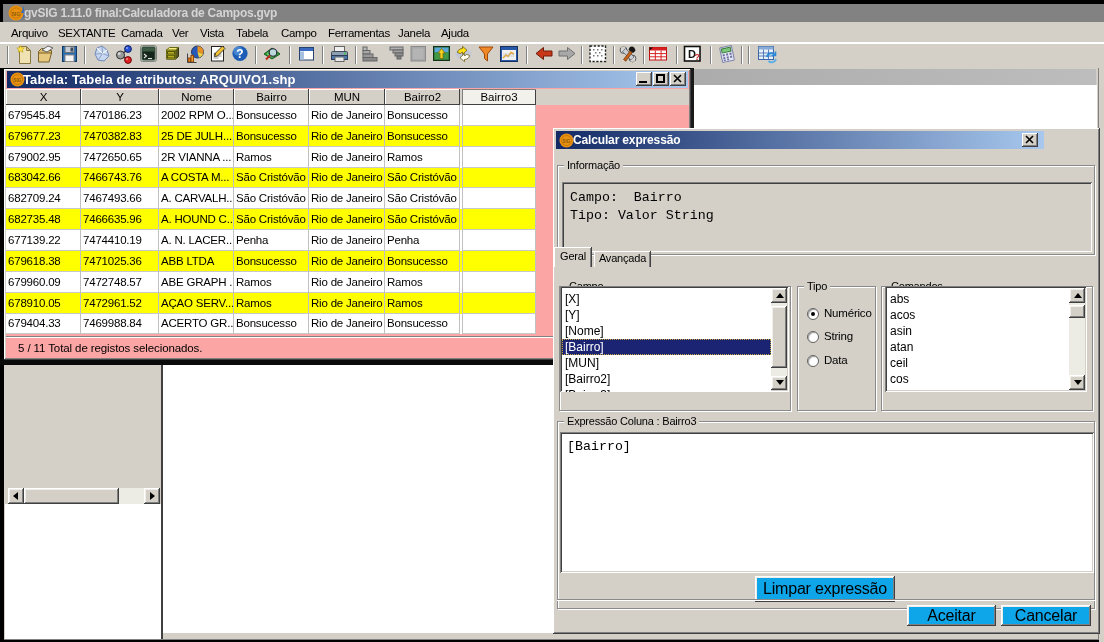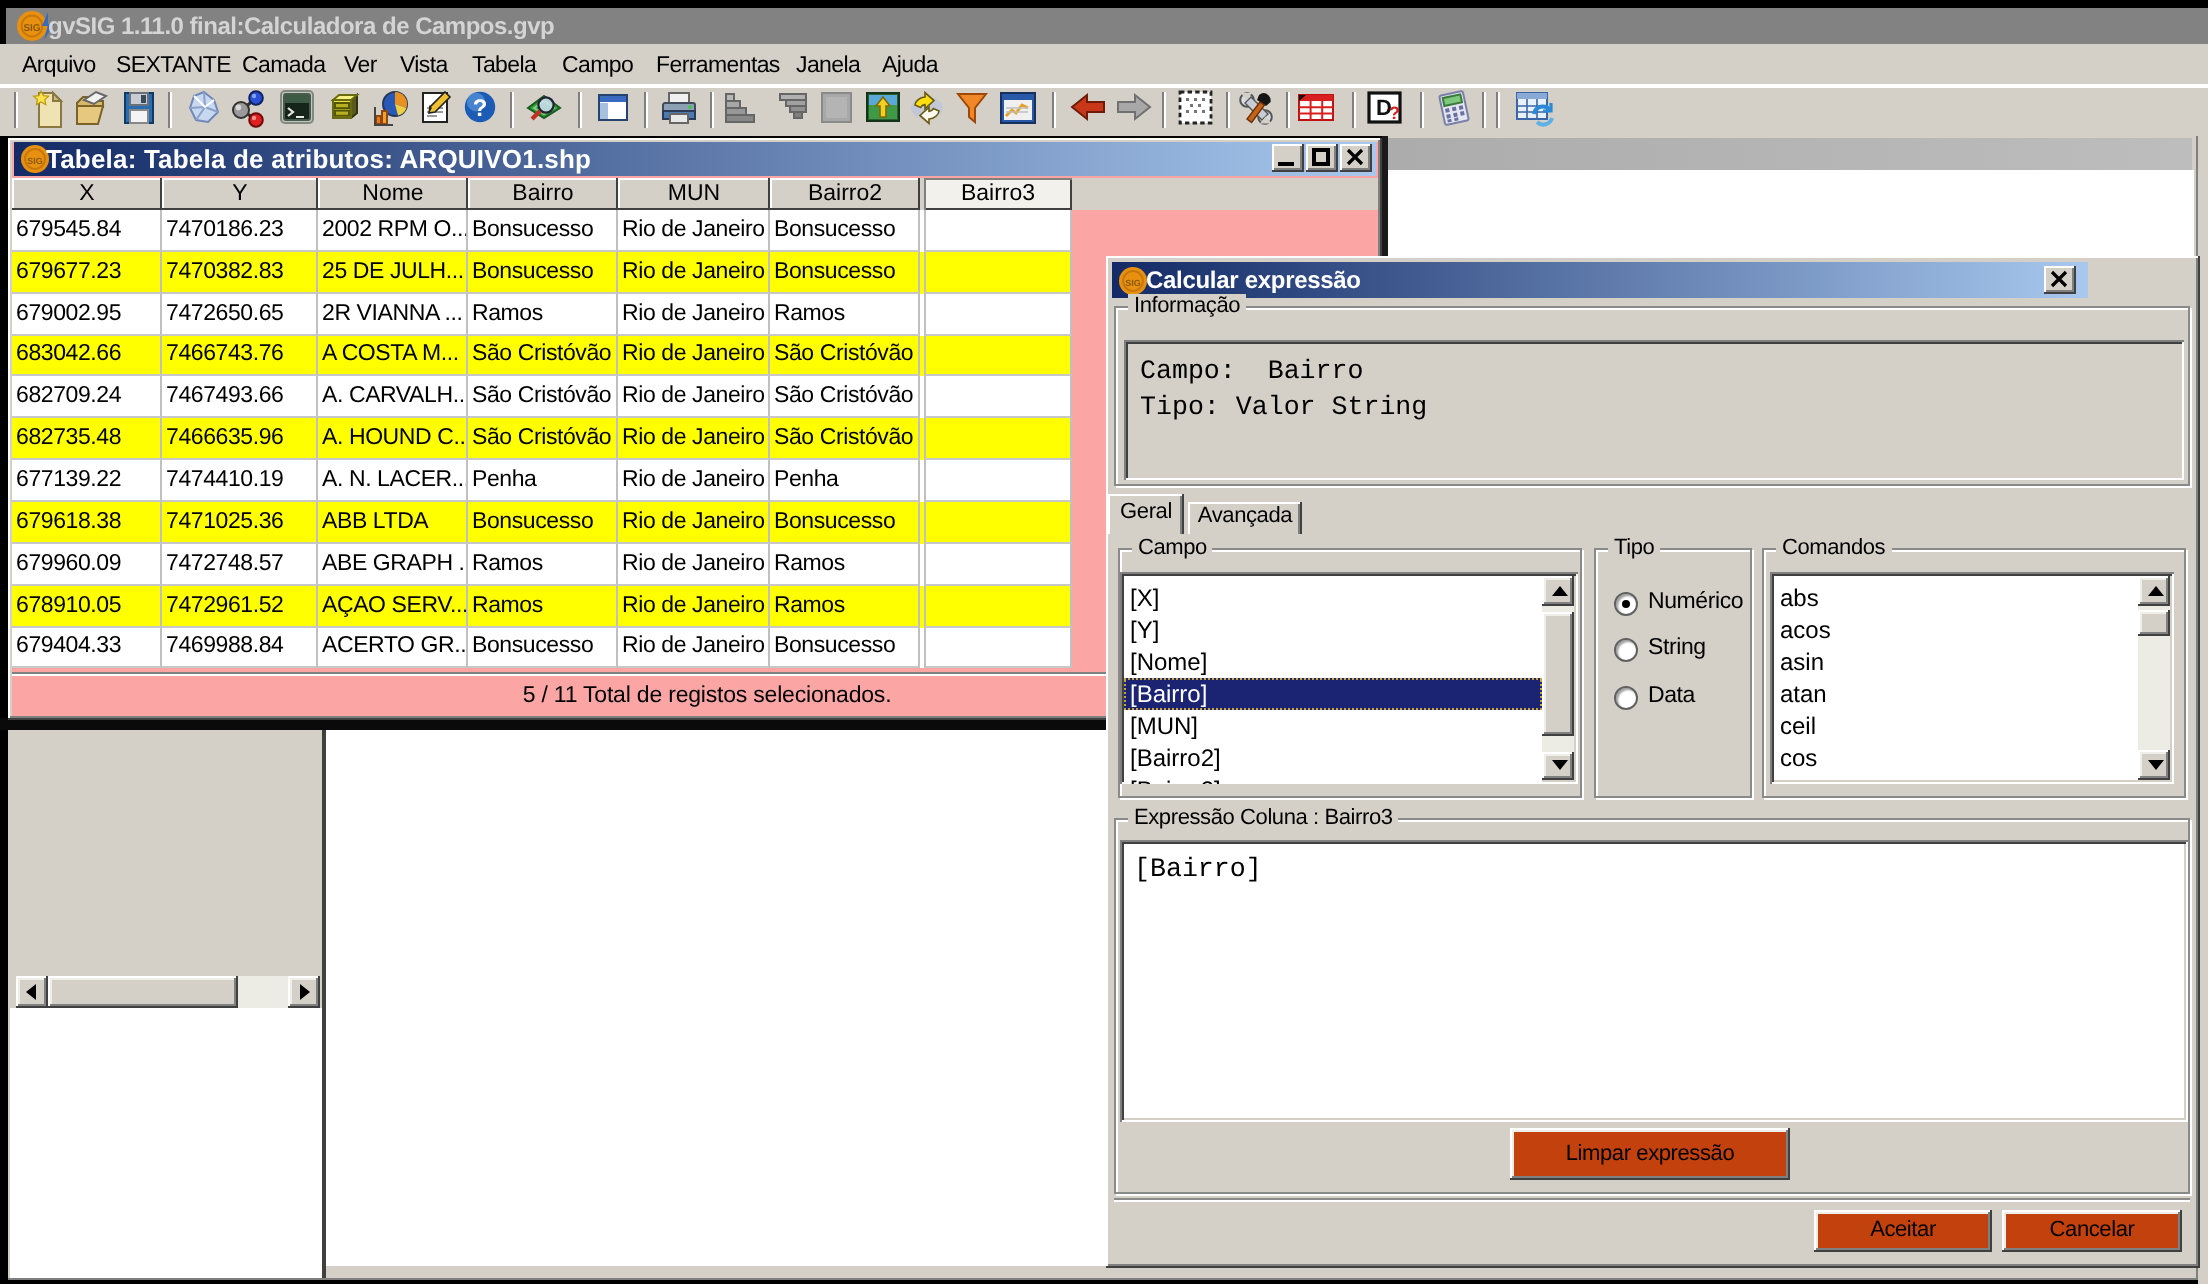--- a/index.html
+++ b/index.html
@@ -2,22 +2,22 @@
 <html><head>
 <meta charset="utf-8">
 <style>
   * { margin:0; padding:0; box-sizing:border-box; }
   html,body { width:1104px; height:642px; overflow:hidden; }
   body { position:relative; background:#000; font-family:"Liberation Sans",sans-serif; font-size:12px; color:#000; }
   .abs { position:absolute; }
   .face { background:#d4d0c8; }
   .raised { box-shadow: inset -1px -1px 0 #404040, inset 1px 1px 0 #ffffff, inset -2px -2px 0 #808080, inset 2px 2px 0 #d4d0c8; }
   .sunken { box-shadow: inset 1px 1px 0 #808080, inset -1px -1px 0 #ffffff, inset 2px 2px 0 #404040, inset -2px -2px 0 #d4d0c8; padding-left: 19px; }
-  .btn { background:#c2410c; box-shadow: inset -1px -1px 0 #404040, inset 1px 1px 0 #ffffff, inset -2px -2px 0 #808080, inset 2px 2px 0 #f0eee8; text-align:center; font-size:11px; letter-spacing:-0.2px; }
-  .group { border:1px solid #8a8a8a; box-shadow: inset 1px 1px 0 #ffffff, 1px 1px 0 #ffffff; }
+  .btn { background:#0ea5e9; box-shadow: inset -1px -1px 0 #404040, inset 1px 1px 0 #ffffff, inset -2px -2px 0 #808080, inset 2px 2px 0 #f0eee8; text-align:center; font-size:16px; letter-spacing:-0.2px; }
+  .group { border:1px solid #8a8a8a; box-shadow: inset 1px 1px 0 #ffffff, 1px 1px 0 #ffffff; margin-top: 12px; }
   .grouplabel { position:absolute; top:-7px; left:6px; background:#d4d0c8; padding:0 3px; font-size:11px; letter-spacing:-0.2px; line-height:13px; }
   .captionblue { background:linear-gradient(to right,#132a66,#a8c8ee); }
   .mono { font-family:"Liberation Mono",monospace; }
 
   #apptitle { left:3px; top:4px; width:1101px; height:18px; background:#828282; }
   #apptitle .t { position:absolute; left:21px; top:2px; font-size:12px; font-weight:bold; color:#d4d4d4; letter-spacing:-0.25px; }
   #menubar { left:0; top:22px; width:1104px; height:21px; background:#d4d0c8; border-bottom:1px solid #ffffff; }
   #menubar span { position:absolute; top:5px; font-size:11.5px; letter-spacing:-0.3px; }
   #toolbar { left:0; top:43px; width:1104px; height:25px; background:#d4d0c8; box-shadow: inset 0 1px 0 #ffffff, 0 1px 0 #404040; }
   .tsep { position:absolute; top:3px; width:2px; height:18px; border-left:1px solid #808080; border-right:1px solid #ffffff; }
@@ -34,21 +34,21 @@
   #tcap .t { position:absolute; left:16px; top:1px; color:#fff; font-weight:bold; font-size:13px; letter-spacing:0.1px; }
   .capbtn { position:absolute; top:1px; width:16px; height:14px; background:#d4d0c8; box-shadow: inset -1px -1px 0 #404040, inset 1px 1px 0 #ffffff, inset -2px -2px 0 #808080; }
   #thead { position:absolute; left:2px; top:20px; width:683px; height:16px; background:#d4d0c8; }
   .hc { position:absolute; top:0; height:16px; background:#d4d0c8; box-shadow: inset -1px -1px 0 #404040, inset 1px 1px 0 #ffffff; text-align:center; font-size:11.5px; line-height:16px; }
   .hcp { position:absolute; top:0; height:16px; background:#f2f1ec; box-shadow: inset 1px 1px 0 #808080, inset -1px -1px 0 #404040; text-align:center; font-size:11.5px; line-height:16px; }
   #tbody { position:absolute; left:2px; top:36px; width:532px; height:230px; overflow:hidden; }
   .row { position:absolute; left:0; width:530px; background:#ffffff; }
   .row.y { background:#ffff00; }
   .cell { position:absolute; top:0; height:100%; font-size:11.5px; letter-spacing:-0.2px; padding-left:2px; overflow:hidden; border-right:1px solid #c0c0c0; border-bottom:1px solid #c8c8c8; white-space:nowrap; }
   #tstatusline { position:absolute; left:2px; top:267px; width:683px; height:2px; box-shadow: inset 0 1px 0 #808080, inset 0 -1px 0 #ffffff; }
-  #tstatus { position:absolute; left:2px; top:271px; width:683px; height:18px; font-size:11.5px; letter-spacing:-0.1px; line-height:17px; padding-left:12px;text-align:center; }
+  #tstatus { position:absolute; left:2px; top:271px; width:683px; height:18px; font-size:11.5px; letter-spacing:-0.1px; line-height:17px; padding-left:12px; }
 
   #dlg { left:553px; top:128px; width:547px; height:506px; background:#d4d0c8; z-index:20; }
   #dcap { position:absolute; left:3px; top:3px; width:488px; height:18px; }
   #dcap .t { position:absolute; left:17px; top:2px; color:#fff; font-weight:bold; font-size:12px; letter-spacing:-0.15px; }
   .list { position:absolute; background:#ffffff; overflow:hidden; }
   .li { height:16px; line-height:16px; padding-left:3px; font-size:12px; white-space:nowrap; }
   .li.sel { background:#1a2472; color:#fff; outline:1px dotted #c8a838; outline-offset:-1px; }
   .sb { position:absolute; background:#ecebe4; }
   .sbbtn { position:absolute; background:#d4d0c8; box-shadow: inset -1px -1px 0 #404040, inset 1px 1px 0 #ffffff, inset -2px -2px 0 #808080, inset 2px 2px 0 #f0eee8; }
   .arrow { position:absolute; width:0; height:0; }

